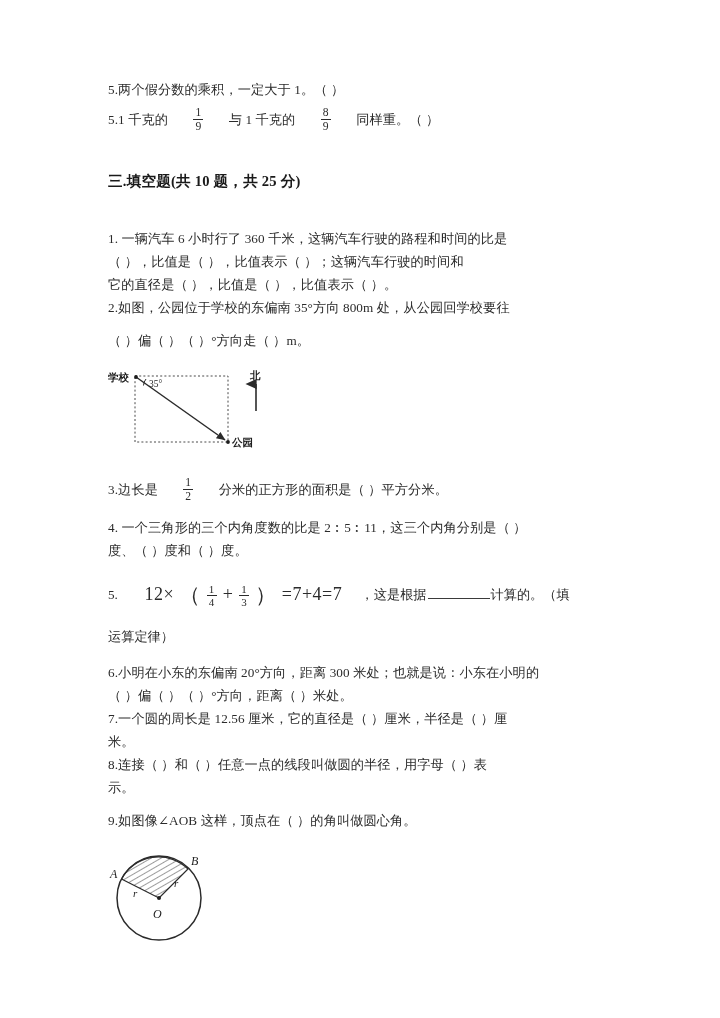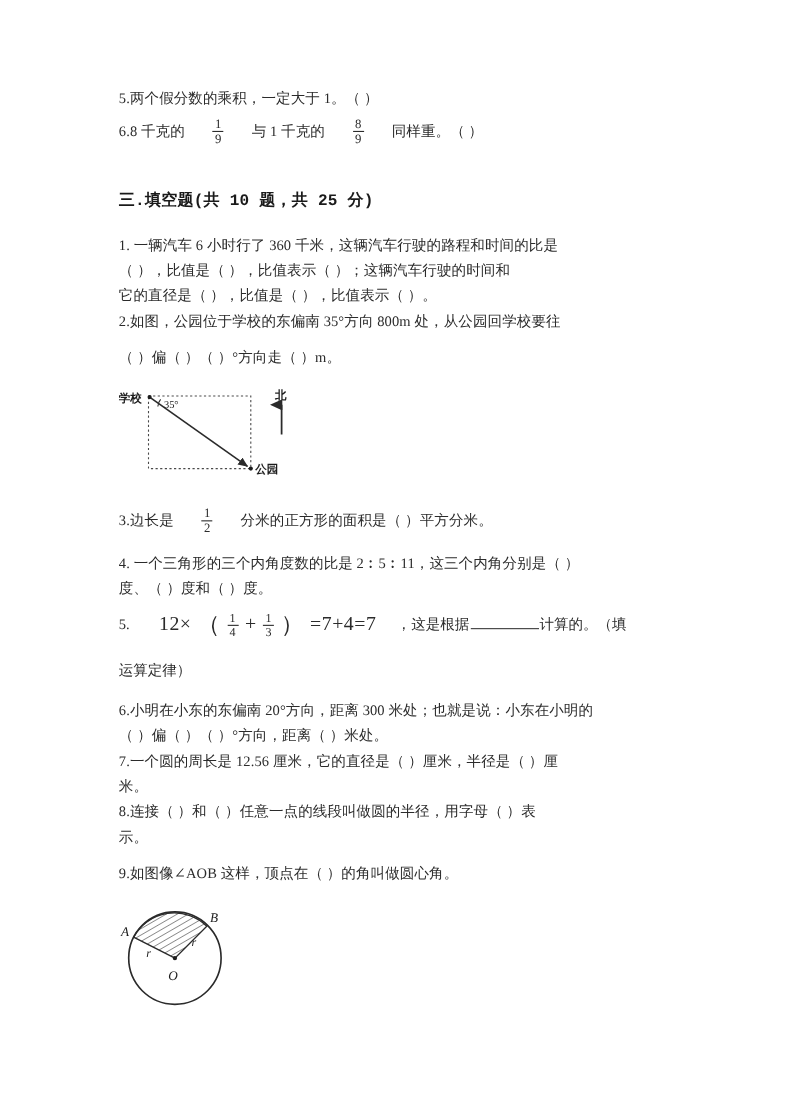--- a/index.html
+++ b/index.html
@@ -130,34 +130,34 @@
 <body>
 
 <div class="page">
   <div class="content">
 
     <div class="q q-tf">
       <span>5.两个假分数的乘积，一定大于 1。（        ）</span>
     </div>
 
     <div class="q q-tf" style="margin-bottom:2px;">
-      <span>6.8 千克的</span>
+      <span>5.1 千克的</span>
       <span class="frac frac-wide">
         <span class="num">1</span>
         <span class="den">9</span>
       </span>
       <span>与 1 千克的</span>
       <span class="frac frac-wide">
         <span class="num">8</span>
         <span class="den">9</span>
       </span>
       <span>同样重。（        ）</span>
     </div>
 
-    <div class="sec-head" style="margin-top:38px;margin-bottom:20px;font-family:Liberation Mono, monospace;">
+    <div class="sec-head" style="margin-top:38px;margin-bottom:36px;">
       <span>三.填空题(共 10 题，共 25 分)</span>
     </div>
 
     <div class="q">
       <div>1. 一辆汽车 6 小时行了 360 千米，这辆汽车行驶的路程和时间的比是</div>
       <div>（      ），比值是（       ），比值表示（              ）；这辆汽车行驶的时间和</div>
       <div>它的直径是（        ），比值是（       ），比值表示（              ）。</div>
     </div>
 
     <div class="q">
@@ -203,21 +203,21 @@
         <span class="den">2</span>
       </span>
       <span>分米的正方形的面积是（        ）平方分米。</span>
     </div>
 
     <div class="q" style="margin-top:12px;font-family:Liberation Serif, serif;">
       <div>4. 一个三角形的三个内角度数的比是 2︰5︰11，这三个内角分别是（        ）</div>
       <div>度、（        ）度和（        ）度。</div>
     </div>
 
-    <div class="eqline" style="margin-top:3px;">
+    <div class="eqline" style="margin-top:14px;">
       <span>5.</span>
       <span class="sp-md"></span>
       <span class="eq">
         <span>12×</span>
         <span class="paren">（</span>
         <span class="frac">
           <span class="num">1</span>
           <span class="den">4</span>
         </span>
         <span>+</span>

